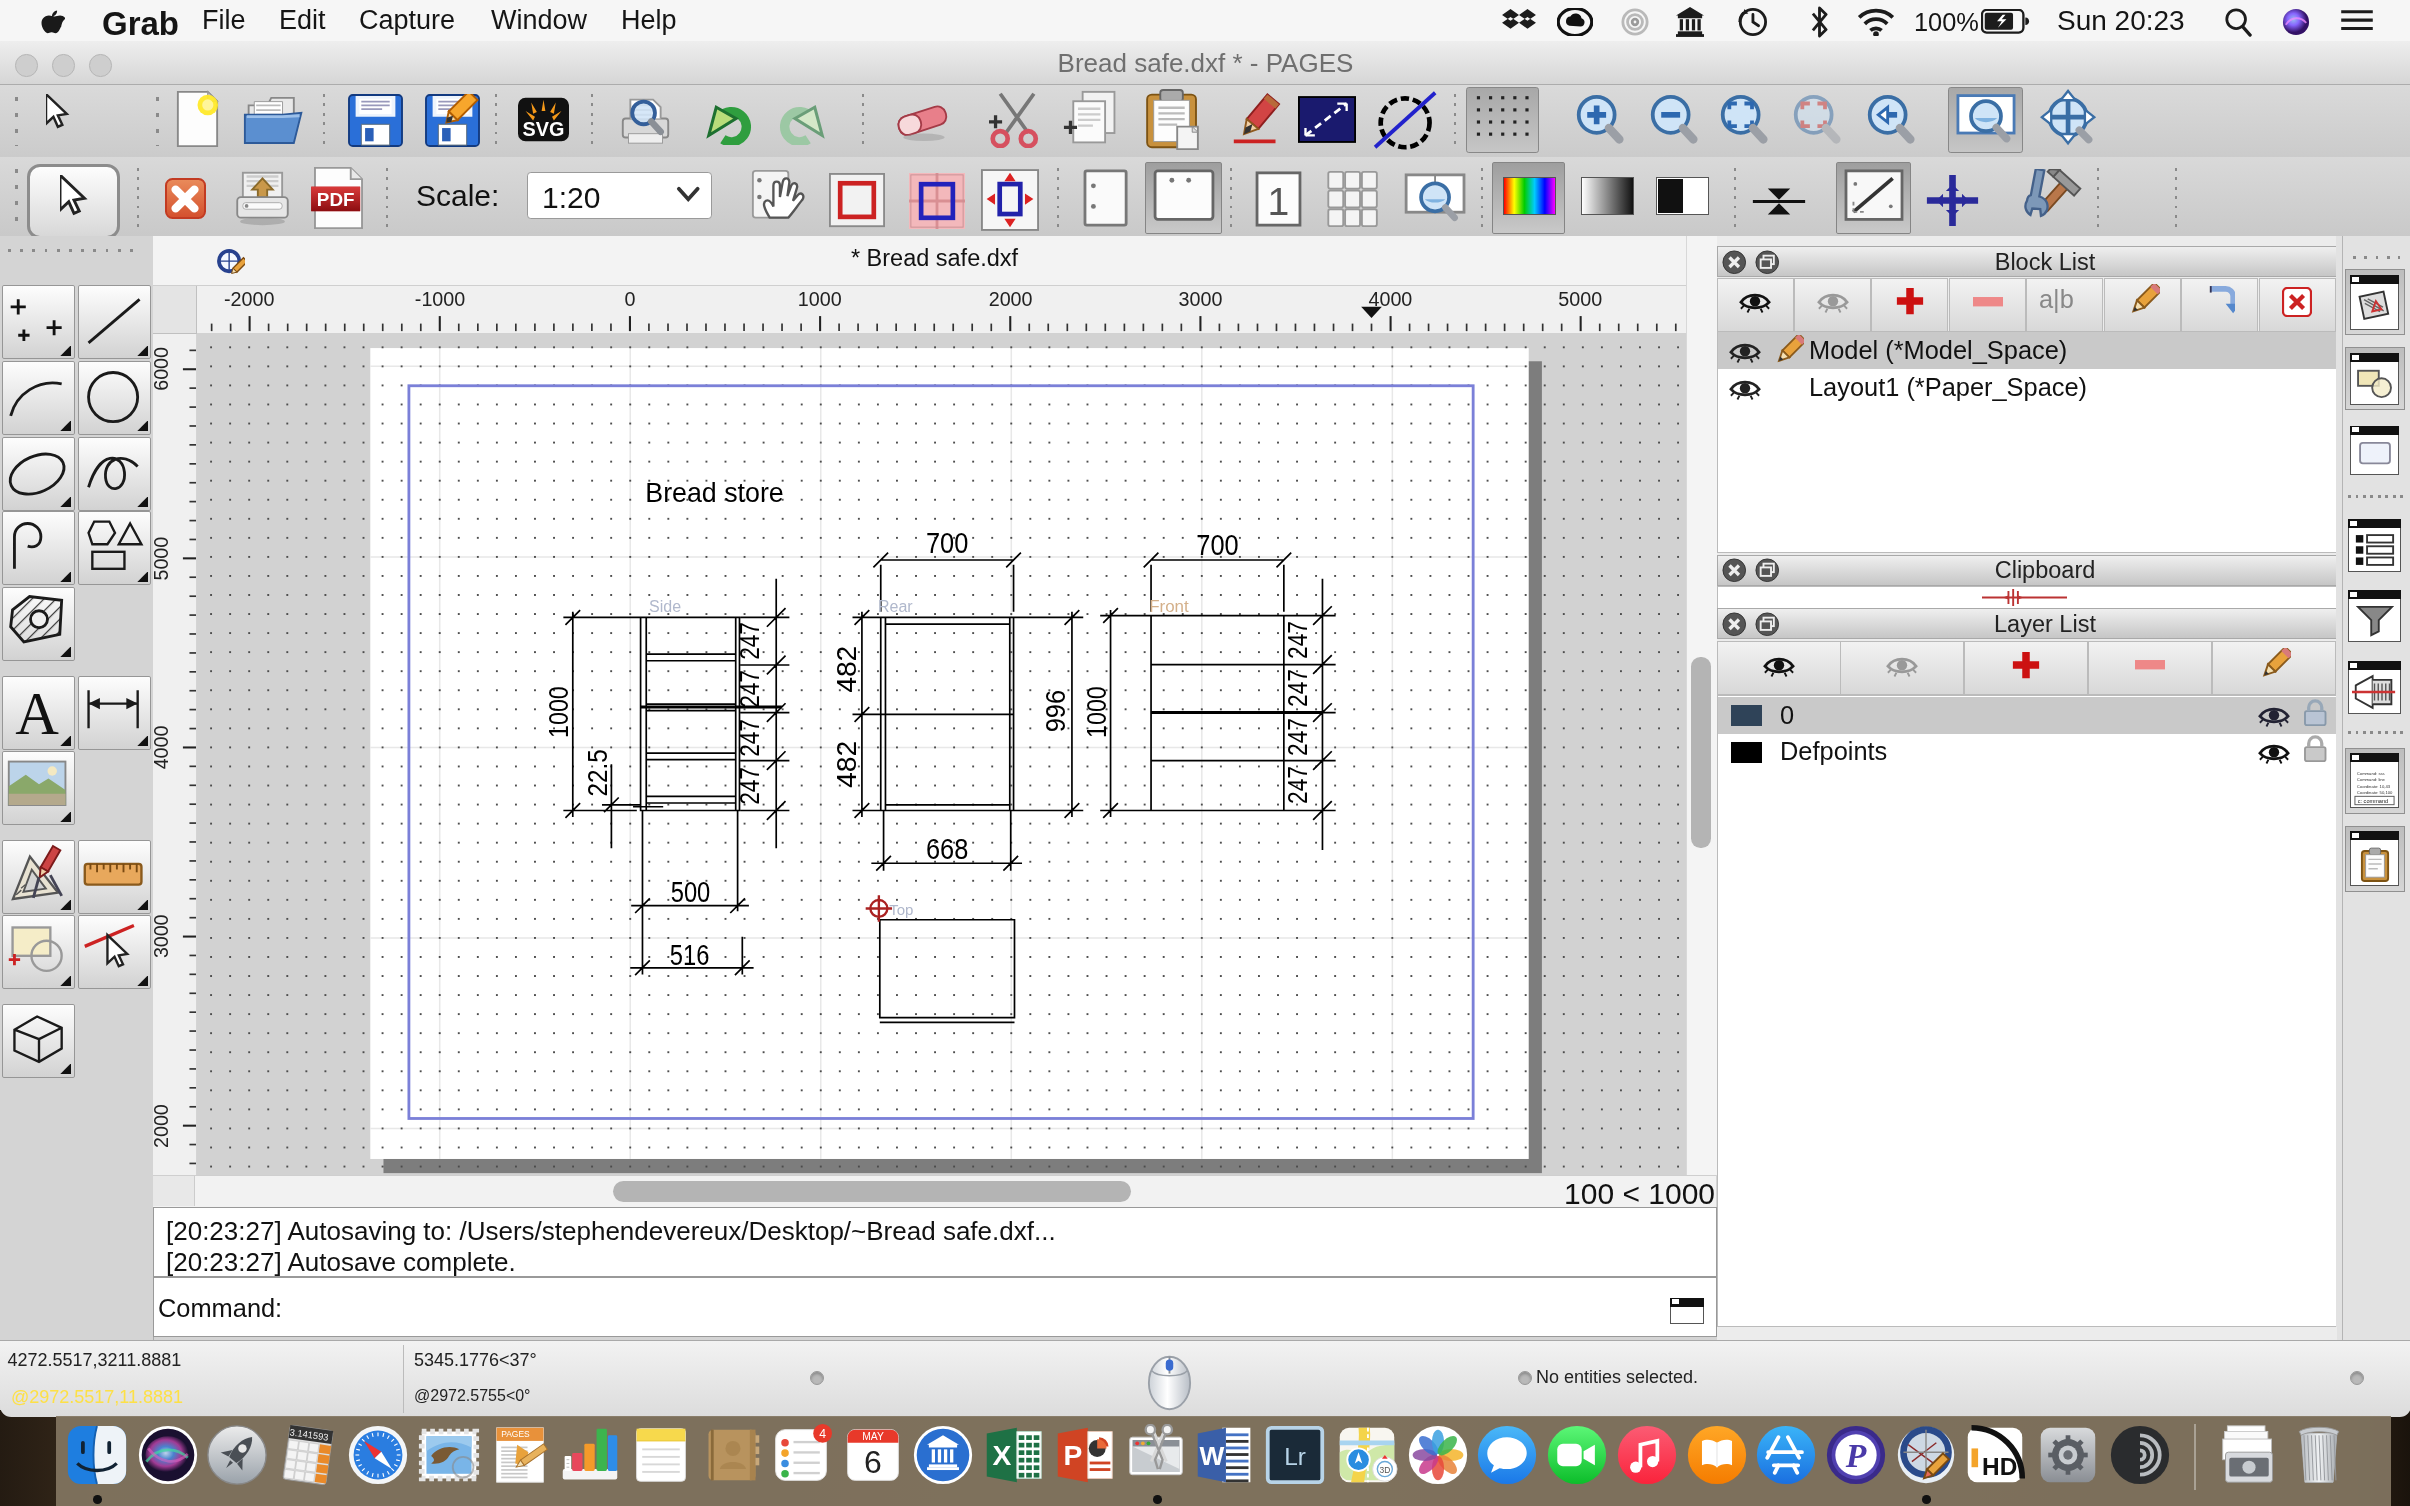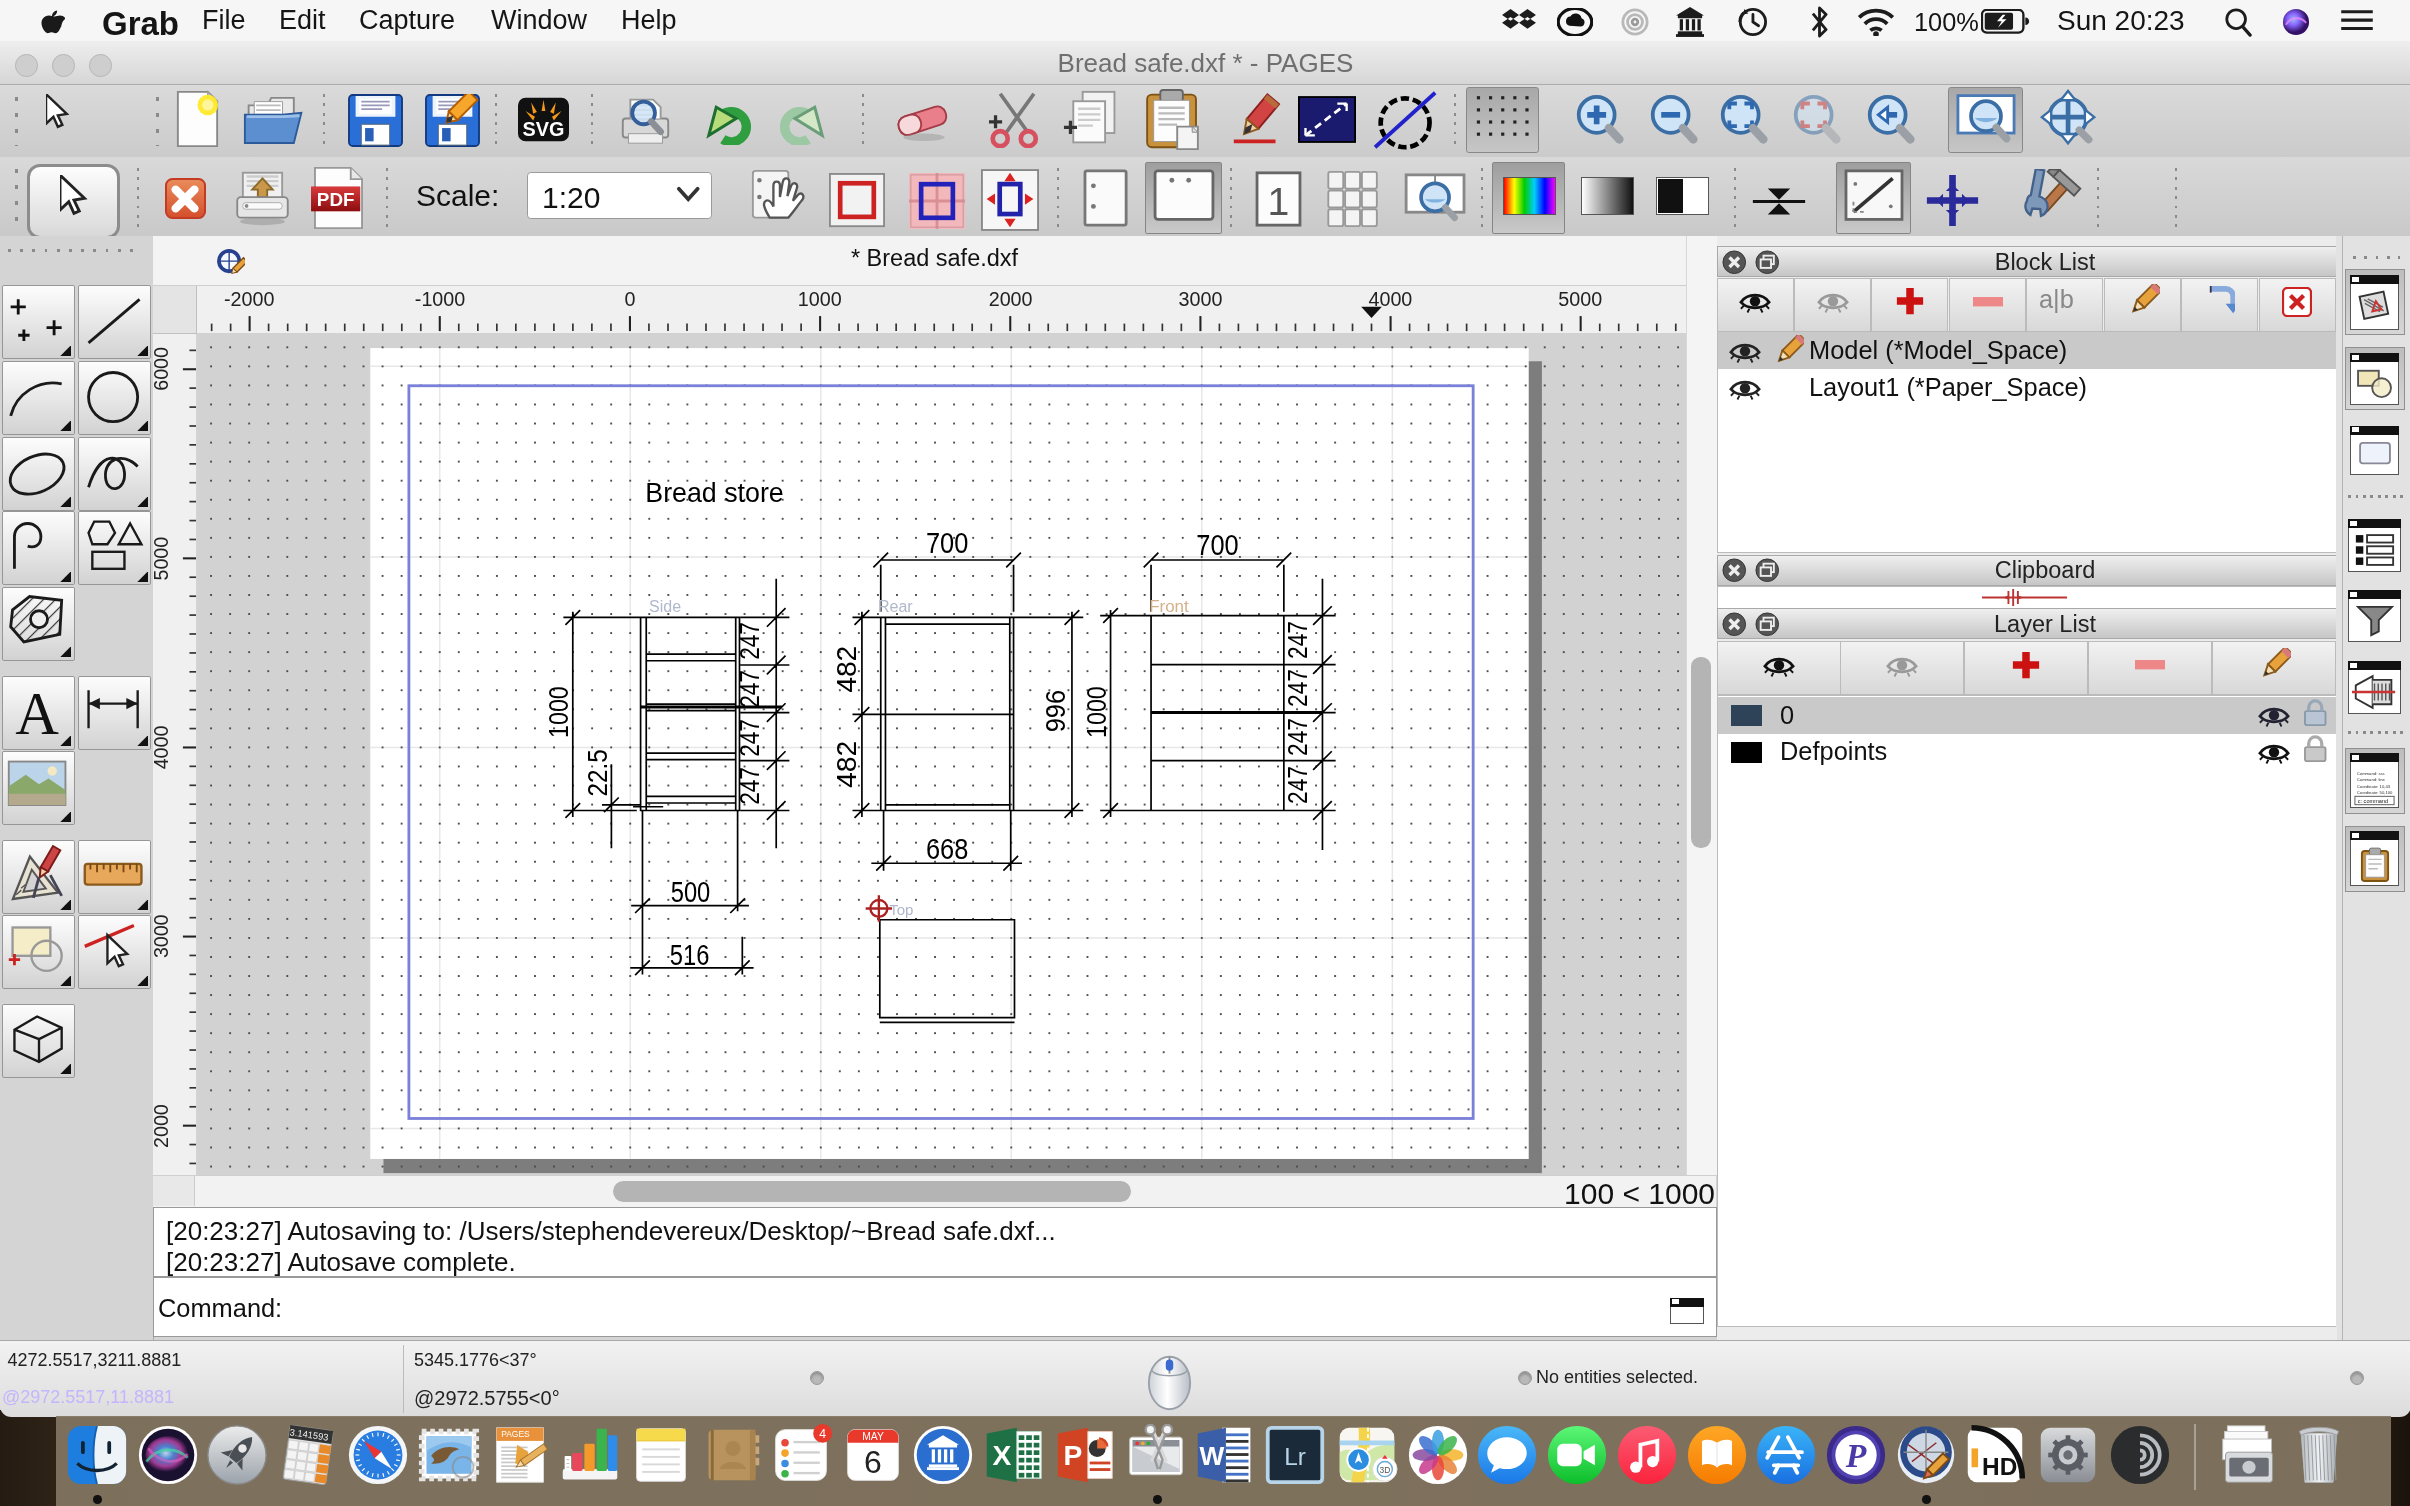--- a/index.html
+++ b/index.html
@@ -1052,24 +1052,24 @@
 <div class="abs" style="left:166px;top:1216px;font-size:26px;color:#111;">[20:23:27] Autosaving to: /Users/stephendevereux/Desktop/~Bread safe.dxf...</div>
 <div class="abs" style="left:166px;top:1247px;font-size:26px;color:#111;">[20:23:27] Autosave complete.</div>
 <div class="abs" style="left:153px;top:1277px;width:1564px;height:60px;background:#fff;border:1.9px solid #999;box-sizing:border-box;"></div>
 <div class="abs" style="left:158px;top:1294px;font-size:25.4px;color:#111;">Command:</div>
 <div class="abs" style="left:1670px;top:1298px;width:34px;height:26px;background:#fff;border:1.9px solid #555;box-sizing:border-box;"></div>
 <div class="abs" style="left:1670px;top:1298px;width:34px;height:8.5px;background:#111;"></div>
 <div class="abs" style="left:1672px;top:1299px;width:6.6px;height:4.7px;background:#fff;"></div>
 <div class="abs" style="left:1717px;top:1327px;width:620px;height:13px;background:#ececec;"></div>
 <div class="abs" style="left:0;top:1340px;width:2411px;height:76px;background:linear-gradient(#f2f2f2,#dcdcdc);border-top:0.9px solid #a9a9a9;border-radius:0 0 11.3px 11.3px;"></div>
 <div class="abs" style="left:7.5px;top:1350px;font-size:18px;color:#222;">4272.5517,3211.8881</div>
-<div class="abs" style="left:2px;top:1387px;font-size:18px;color:#c4b5fd;">@2972.5517,11.8881</div>
+<div class="abs" style="left:11px;top:1387px;font-size:18px;color:#fde047;">@2972.5517,11.8881</div>
 <div class="abs" style="left:403px;top:1345px;width:0.9px;height:68px;background:#bbb;"></div>
 <div class="abs" style="left:414px;top:1350px;font-size:18px;color:#222;">5345.1776&lt;37°</div>
-<div class="abs" style="left:414px;top:1387px;font-size:20px;color:#222;">@2972.5755&lt;0°</div>
+<div class="abs" style="left:414px;top:1387px;font-size:16px;color:#222;">@2972.5755&lt;0°</div>
 <div class="abs" style="left:810px;top:1371px;width:12.2px;height:12.2px;border-radius:50%;background:#b9b9b9;border:0.9px solid #999;box-shadow:inset 0 1.9px 2.8px rgba(0,0,0,0.25);"></div>
 <div class="abs" style="left:1518px;top:1371px;width:12.2px;height:12.2px;border-radius:50%;background:#b9b9b9;border:0.9px solid #999;box-shadow:inset 0 1.9px 2.8px rgba(0,0,0,0.25);"></div>
 <div class="abs" style="left:1536px;top:1367px;font-size:18px;color:#222;">No entities selected.</div>
 <div class="abs" style="left:2350px;top:1371px;width:12.2px;height:12.2px;border-radius:50%;background:#b9b9b9;border:0.9px solid #999;box-shadow:inset 0 1.9px 2.8px rgba(0,0,0,0.25);"></div>
 <svg style="position:absolute;left:1147px;top:1352px;" width="45" height="60" viewBox="0 0 48 64">
     <defs>
       <linearGradient id="mg" x2="1" y2="0">
         <stop offset="0" stop-color="#cdd2d8"></stop>
         <stop offset="0.45" stop-color="#ffffff"></stop>
         <stop offset="1" stop-color="#b8bec6"></stop>

